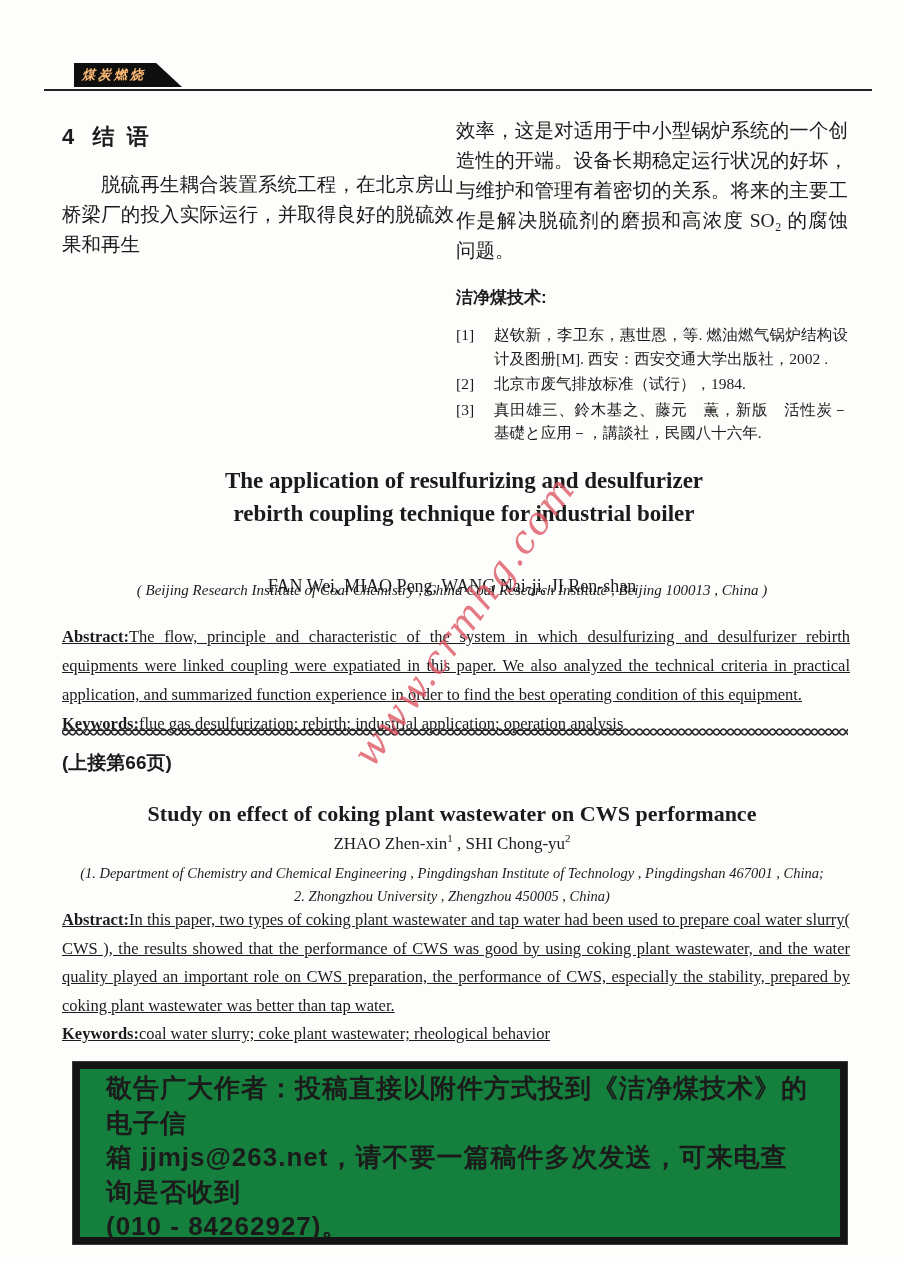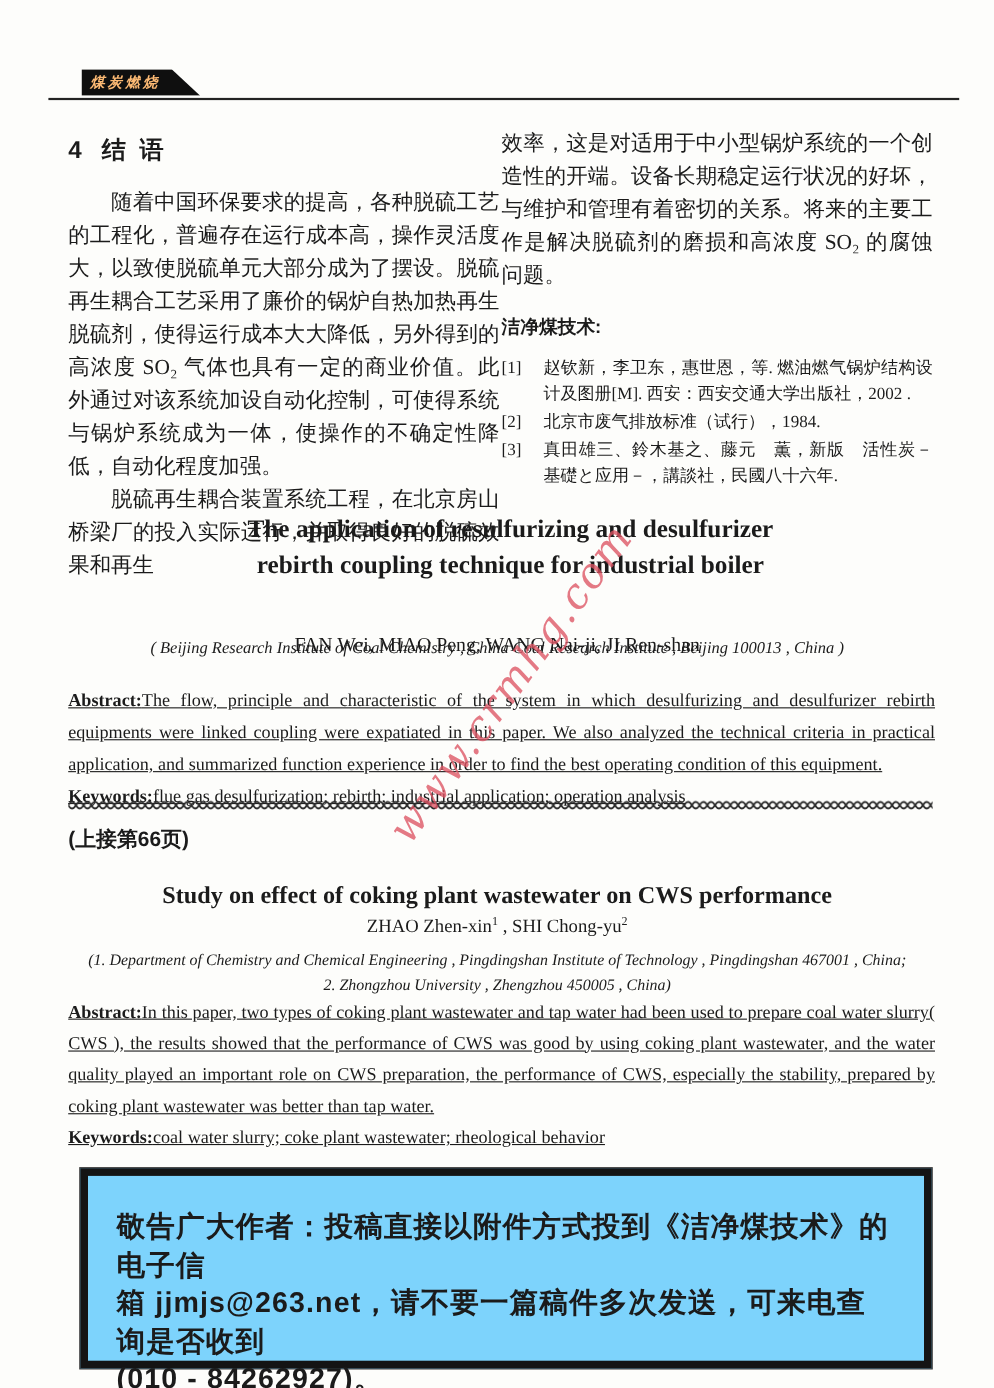--- a/index.html
+++ b/index.html
@@ -68,41 +68,40 @@
   .authors2 { position:absolute; left:58px; top:832px; width:788px; text-align:center; font-size:17px;font-family:Liberation Serif, serif; }
   .authors2 sup, .authors2 .sup { font-size:11px; vertical-align:super; }
   .affil2 { position:absolute; left:58px; top:862px; width:788px; text-align:center;
             font-size:14.5px; font-style:italic; line-height:23px; }
   .abstract2 { top:906px; line-height:28.5px; }
 
   
   .notice {
     position:absolute; left:73px; top:1062px; width:774px; height:182px;
     border:7px solid #141414; box-sizing:border-box;
-    padding:29px 26px 0 26px; background:#7dd3fc;
+    padding:2px 26px 0 26px; background:#15803d;
     box-shadow:0 0 0 1px #3a3a3a;
   }
   .notice-line { font-size:26px; font-weight:bold; line-height:34.5px;
                  font-family:"Liberation Sans", sans-serif; letter-spacing:1px; }
 </style>
 </head>
 <body>
 
 <div class="page">
 
   <div class="banner">
     <span>煤炭燃烧</span>
   </div>
   <div class="top-rule"></div>
 
   <div class="watermark">www.crmhg.com</div>
 
   <div class="col-left">
     <h2 class="sec-head">4   结  语</h2>
-    <p class="cn indent">随着中国环保要求的提高，各种脱硫工艺的工程化，普遍存在运行成本高，操作灵活度大，以致使脱硫单元大部分成为了摆设。脱硫再生耦合工艺采用了廉价的锅炉自热加热再生脱硫剂，使得运行成本大大降低，另外得到的高浓度 SO₂ 气体也具有一定的商业价值。此外通过对该系统加设自动化控制，可使得系统与锅炉系统成为一体，使操作的不确定性降低，自动化程度加强。</p>
     <p class="cn indent">脱硫再生耦合装置系统工程，在北京房山桥梁厂的投入实际运行，并取得良好的脱硫效果和再生</p>
   </div>
 
   <div class="col-right">
     <p class="cn">效率，这是对适用于中小型锅炉系统的一个创造性的开端。设备长期稳定运行状况的好坏，与维护和管理有着密切的关系。将来的主要工作是解决脱硫剂的磨损和高浓度 SO₂ 的腐蚀问题。</p>
     <h3 class="ref-head">洁净煤技术:</h3>
     <div class="ref">
       <span class="ref-label">[1]</span>
       <span class="ref-text">赵钦新，李卫东，惠世恩，等. 燃油燃气锅炉结构设计及图册[M]. 西安：西安交通大学出版社，2002 .</span>
     </div>

